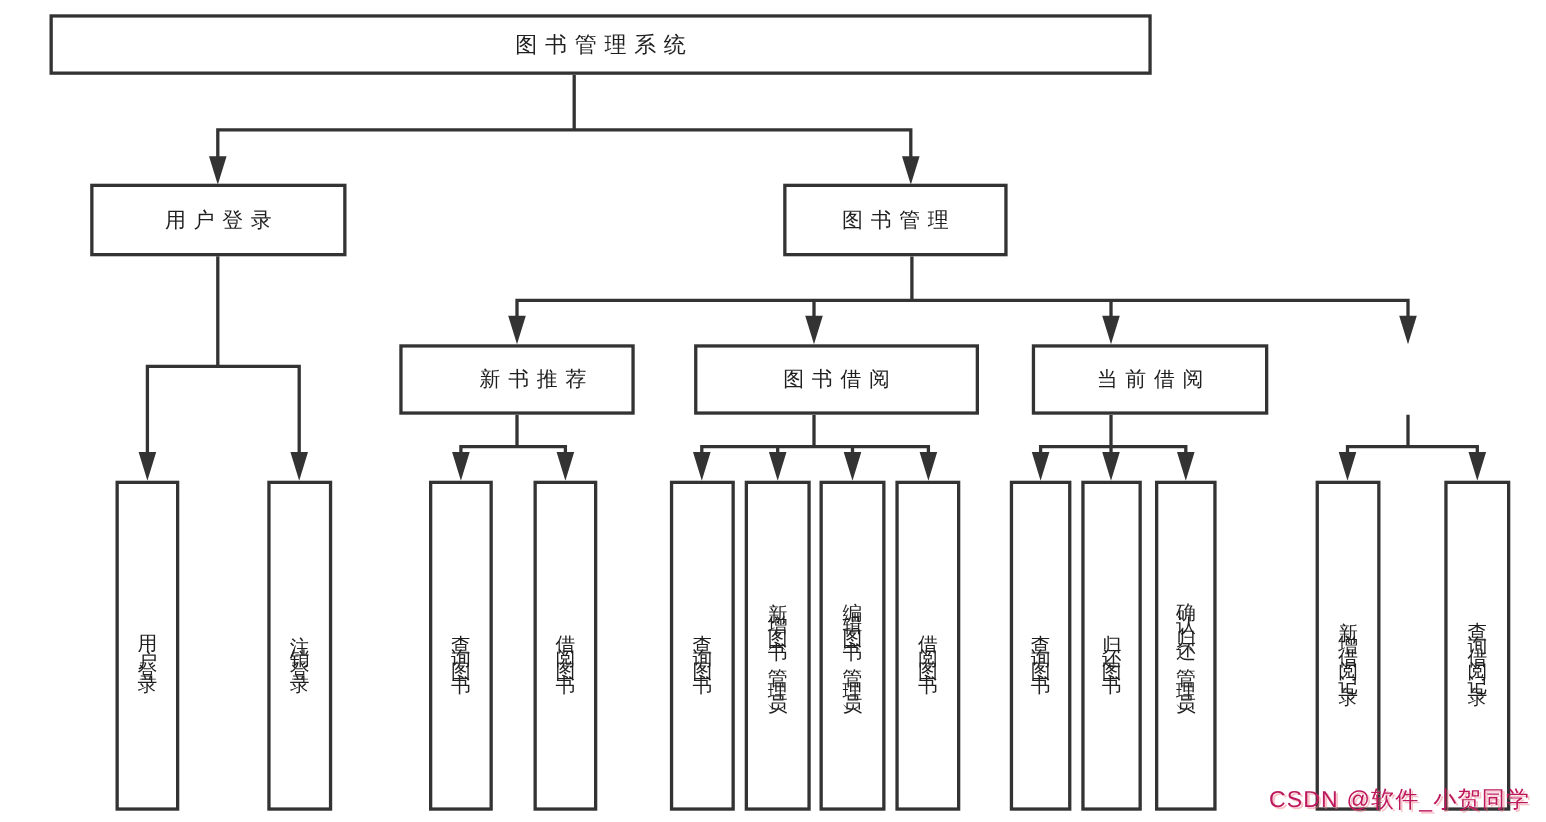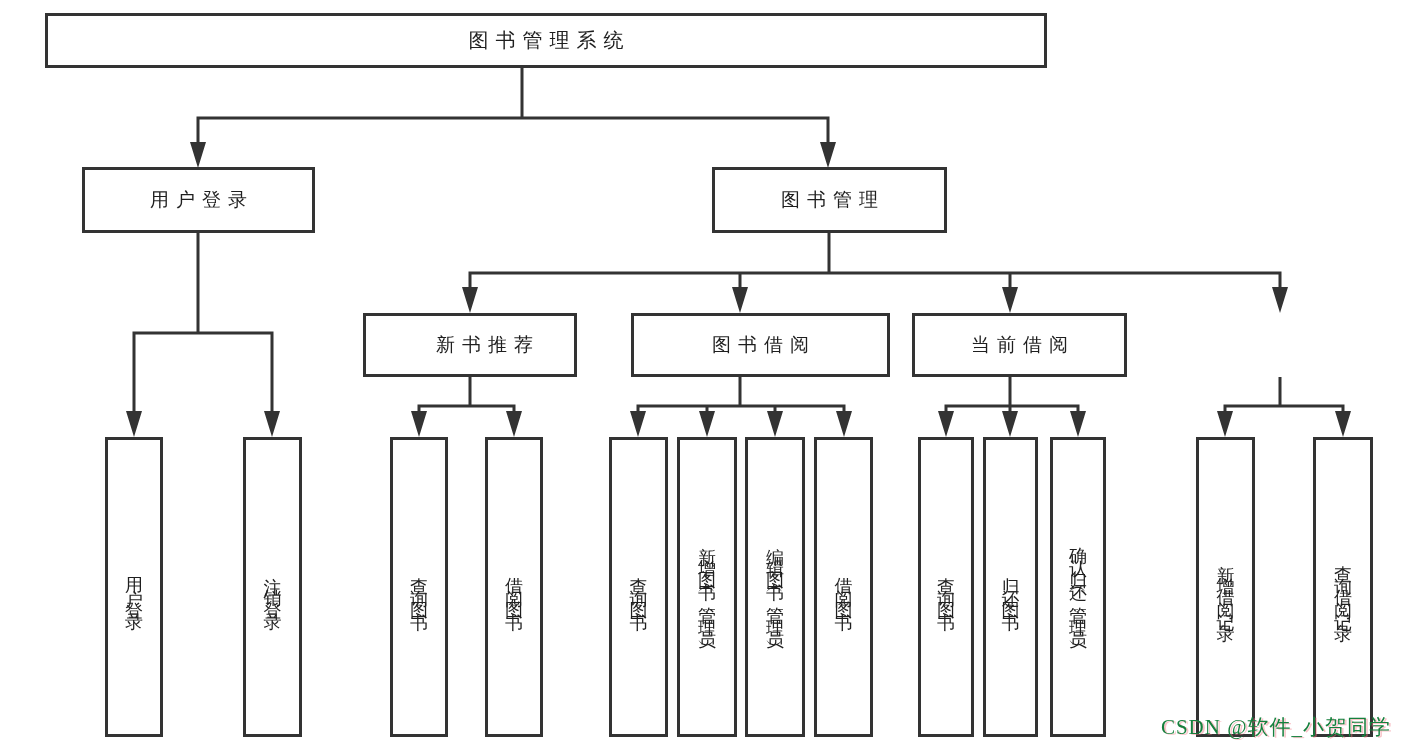--- a/index.html
+++ b/index.html
@@ -37,24 +37,23 @@
     font-size: 18px;
     letter-spacing: 12px;
     text-indent: 0;
     white-space: normal;
   }
   .watermark {
     position: absolute;
     right: 14px;
     bottom: 6px;
     font-size: 21px;
-    color: #15803d;
+    color: #be185d;
     letter-spacing: 1px;
     text-shadow: 2px 1px 0 rgba(240, 120, 130, 0.45);
-    font-family: Liberation Serif, serif;
   }
 </style>
 </head>
 <body>
 
 <div class="canvas">
 
   <svg class="connectors" width="1405" height="747" viewBox="0 0 1405 747">
     <path fill="none" stroke="#333333" stroke-width="3" d="M522 68 L522 118
              M198 144 L198 118 L828 118 L828 144
@@ -91,25 +90,25 @@
              M938 411 L954 411 L946 437 Z
              M1002 411 L1018 411 L1010 437 Z
              M1070 411 L1086 411 L1078 437 Z
              M1217 411 L1233 411 L1225 437 Z
              M1335 411 L1351 411 L1343 437 Z"></path>
   </svg>
 
   <div class="node root-box" style="left:21px; top:13px; width:1002px; height:55px;margin-left:24px;">图书管理系统</div>
 
   <div class="node" style="left:82px; top:167px; width:233px; height:66px;">用户登录</div>
-  <div class="node" style="left:712px; top:167px; width:235px; height:66px;">图书管理</div>
+  <div class="node" style="left:712px; top:167px; width:204px; height:66px;">图书管理</div>
 
   <div class="node" style="left:363px; top:313px; width:214px; height:64px;padding-left:29px;">新书推荐</div>
   <div class="node" style="left:631px; top:313px; width:259px; height:64px;">图书借阅</div>
-  <div class="node" style="left:912px; top:313px; width:215px; height:64px;">当前借阅</div>
+  <div class="node" style="left:938px; top:313px; width:215px; height:64px;">当前借阅</div>
 
   <div class="node v" style="left:105px; top:437px; width:58px; height:300px;">用户登录</div>
   <div class="node v" style="left:243px; top:437px; width:59px; height:300px;">注销登录</div>
 
   <div class="node v" style="left:390px; top:437px; width:58px; height:300px;">查询图书</div>
   <div class="node v" style="left:485px; top:437px; width:58px; height:300px;">借阅图书</div>
 
   <div class="node v" style="left:609px; top:437px; width:59px; height:300px;">查询图书</div>
   <div class="node v" style="left:677px; top:437px; width:60px; height:300px;">新增图书（管理员）</div>
   <div class="node v" style="left:745px; top:437px; width:60px; height:300px;">编辑图书（管理员）</div>

